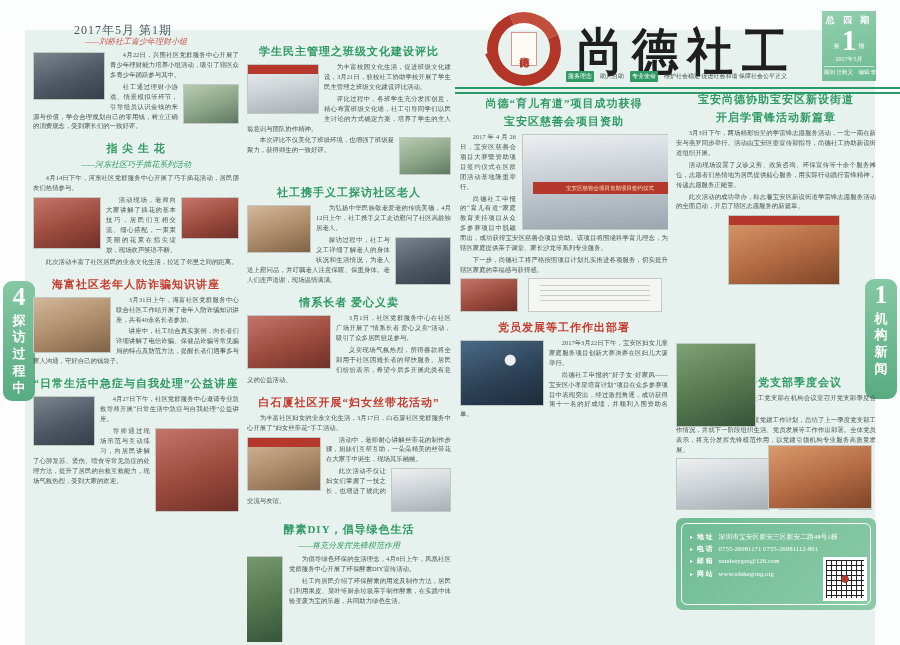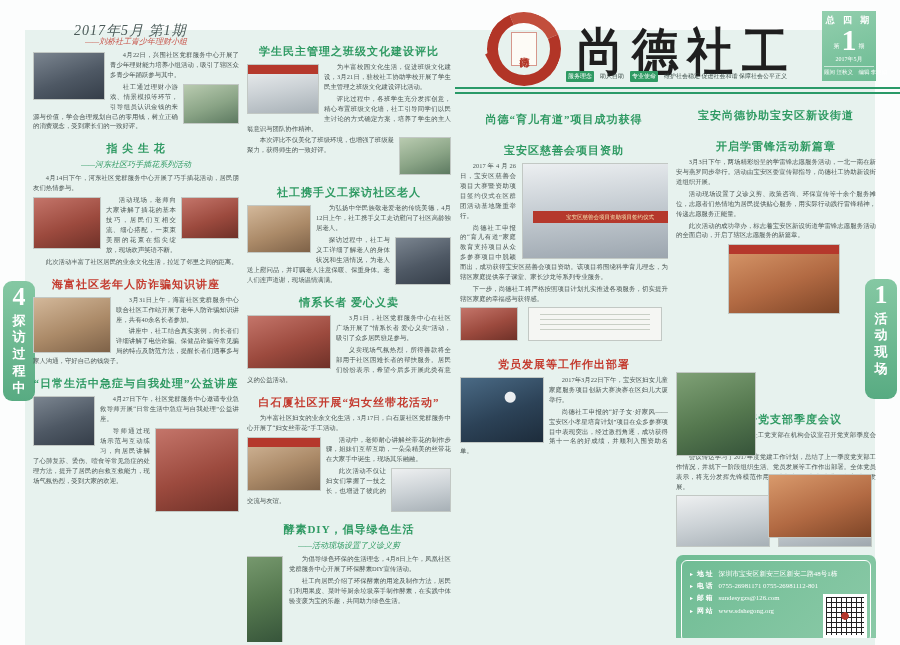--- a/index.html
+++ b/index.html
@@ -2,21 +2,21 @@
 <html><head>
 <meta charset="utf-8">
 <style>
   html,body{margin:0;padding:0;}
   .canvas{position:relative;width:900px;height:645px;background:#fcfdfd;overflow:hidden;
           font-family:"Liberation Serif","DejaVu Serif",serif;}
   .sheet{position:absolute;left:25px;top:30px;width:850px;height:615px;background:#e7f2ee;}
   .abs{position:absolute;}
 
   
-  .dateline{position:absolute;left:74px;top:22px;font-size:14px;color:#4a5a58;letter-spacing:1px;font-style:italic;}
+  .dateline{position:absolute;left:74px;top:22px;font-size:12px;color:#4a5a58;letter-spacing:1px;}
   .logo{position:absolute;left:487px;top:12px;width:74px;height:74px;}
   .ring{position:absolute;left:0;top:0;width:52px;height:52px;border:11px solid #b23527;
         border-top-color:#c24e3c;border-radius:50%;transform:rotate(22deg);}
   .ring::after{content:"";position:absolute;left:-6px;bottom:2px;width:10px;height:10px;
         background:#b23527;transform:rotate(40deg);}
   .seal{position:absolute;left:24px;top:20px;width:24px;height:32px;background:#fdfbf6;
         border:1px solid #d6978c;color:#b23527;font-size:10px;font-weight:bold;
         writing-mode:vertical-rl;text-align:center;line-height:24px;}
   .mast-title{position:absolute;left:577px;top:18px;font-size:46px;font-weight:bold;
         color:#1f1f1f;letter-spacing:9px;transform:scaleY(1.1);transform-origin:top left;white-space:nowrap;}
@@ -46,21 +46,21 @@
   .colA{left:33px;top:36px;width:206px;height:606px;}
   .colB{left:247px;top:36px;width:204px;height:606px;}
   .colC{left:460px;top:96px;width:208px;height:546px;}
   .colD{left:676px;top:92px;width:200px;height:546px;}
 
   .article{margin-bottom:8px;}
   .article::after{content:"";display:block;clear:both;}
   .h-green,.h-red{font-size:11px;font-weight:bold;text-align:center;letter-spacing:1px;margin:8px 0 3px;}
   .h-green{color:#2f9a63;}
   .h-red{color:#c43b2f;}
-  .h2{margin-top:16px;}
+  .h2{margin-top:0;}
   .sub-red,.sub-green{font-size:8px;font-style:italic;text-align:center;margin:0 0 3px;}
   .sub-red{color:#c8544a;}
   .sub-green{color:#2f9a63;}
   .body-text{font-size:6.4px;color:#4a5553;line-height:1.55;text-align:justify;}
   .body-text p{margin:0 0 2px;text-indent:2em;}
 
   
   .ph{border:1px solid #c2c8c4;box-sizing:border-box;position:relative;}
   .fl{float:left;margin:2px 5px 2px 0;}
   .fr{float:right;margin:2px 0 2px 5px;}
@@ -132,21 +132,21 @@
     <div class="staff">顾问 汪秋义　编辑 李慧娟</div>
   </div>
   <div class="rule"></div>
 
   <div class="side-tab" style="left:3px;top:281px;">
     <div class="tab-num">4</div>
     <div class="vlabel">探访过程中</div>
   </div>
   <div class="side-tab" style="left:865px;top:279px;">
     <div class="tab-num">1</div>
-    <div class="vlabel">活动现场</div>
+    <div class="vlabel">机构新闻</div>
   </div>
 
   <div class="col colA">
     <div class="article">
       <div class="sub-red">——刘桥社工青少年理财小组</div>
       <div class="body-text">
         <div class="ph ph-dark fl" style="width:72px;height:48px;"></div>
         <p>4月22日，兴围社区党群服务中心开展了青少年理财能力培养小组活动，吸引了辖区众多青少年踊跃参与其中。</p>
         <div class="ph ph-green fr" style="width:56px;height:40px;"></div>
         <p>社工通过理财小游戏、情景模拟等环节，引导组员认识金钱的来源与价值，学会合理规划自己的零用钱，树立正确的消费观念，受到家长们的一致好评。</p>
@@ -219,21 +219,21 @@
         <div class="ph ph-warm fl" style="width:74px;height:54px;">
           <div class="strip"></div>
         </div>
         <p>活动中，老师耐心讲解丝带花的制作步骤，姐妹们互帮互助，一朵朵精美的丝带花在大家手中诞生，现场其乐融融。</p>
         <div class="ph ph-room fr" style="width:60px;height:44px;"></div>
         <p>此次活动不仅让妇女们掌握了一技之长，也增进了彼此的交流与友谊。</p>
       </div>
     </div>
     <div class="article">
       <div class="h-green">酵素DIY，倡导绿色生活</div>
-      <div class="sub-green">——活动现场设置了义诊义剪</div>
+      <div class="sub-green">——将充分发挥先锋模范作用</div>
       <div class="body-text">
         <div class="ph ph-treeg fl-out" style="width:72px;height:88px;"></div>
         <p>为倡导绿色环保的生活理念，4月8日上午，凤凰社区党群服务中心开展了环保酵素DIY宣传活动。</p>
         <p>社工向居民介绍了环保酵素的用途及制作方法，居民们利用果皮、菜叶等厨余垃圾亲手制作酵素，在实践中体验变废为宝的乐趣，共同助力绿色生活。</p>
       </div>
     </div>
   </div>
 
   <div class="col colC">
     <div class="article">

